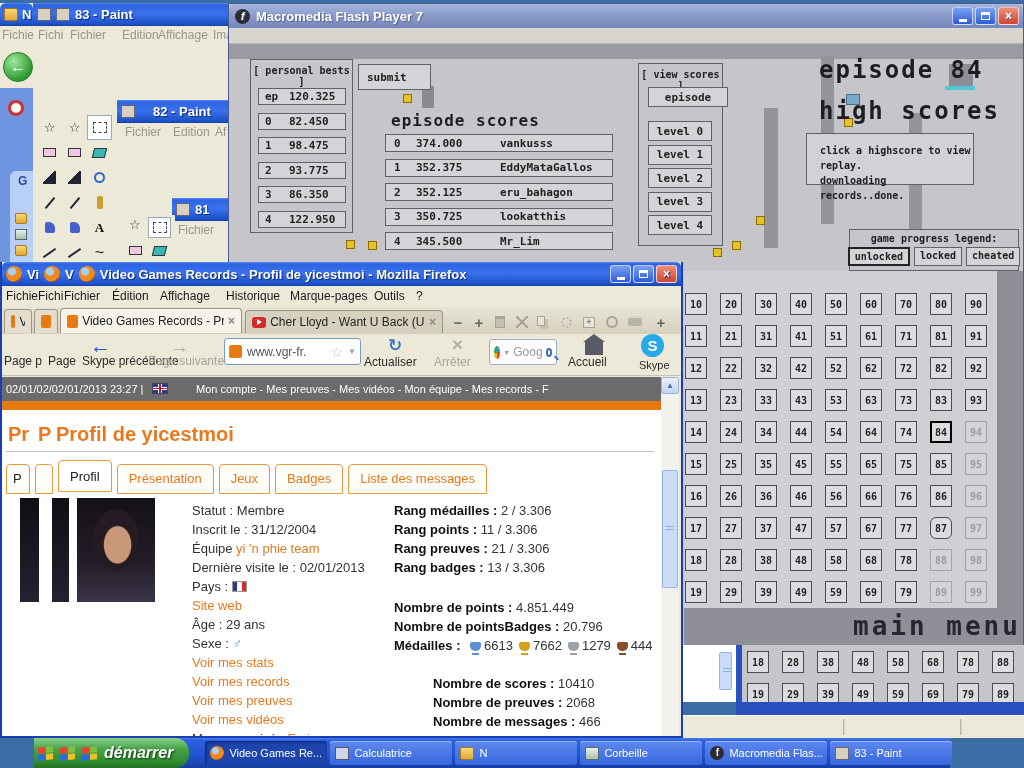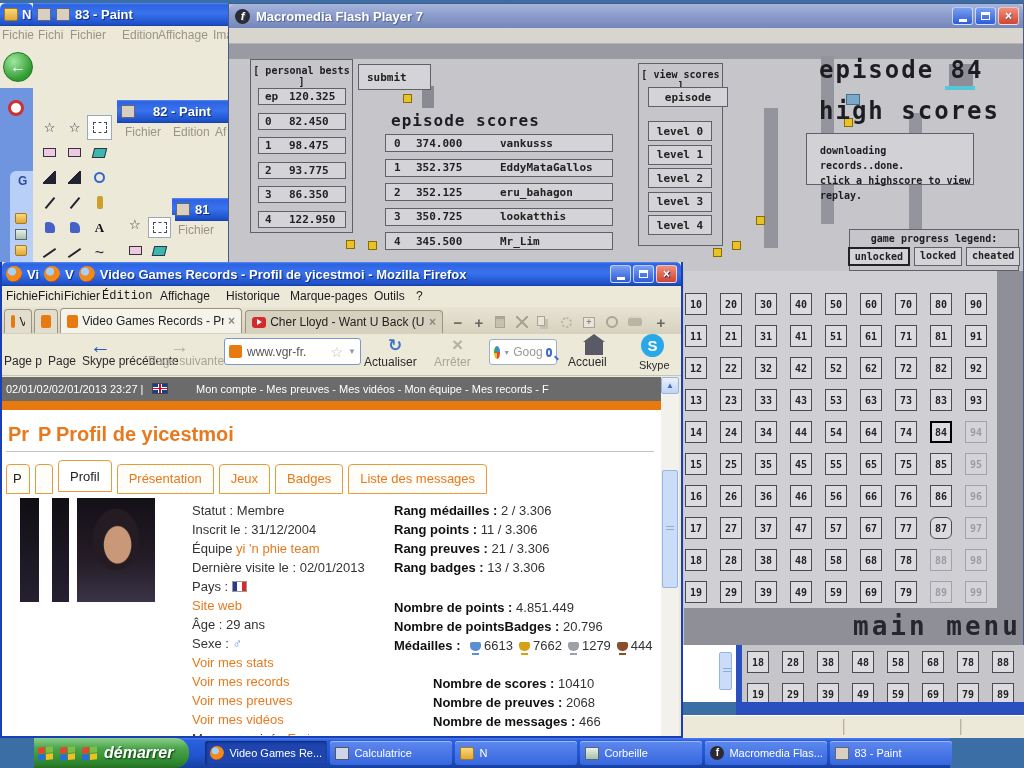--- a/index.html
+++ b/index.html
@@ -298,22 +298,22 @@
         <div class="fbtn" style="left: 9px; top: 104px; width: 64px; height: 20px;">level 2</div>
         <div class="fbtn" style="left: 9px; top: 127.5px; width: 64px; height: 20px;">level 3</div>
         <div class="fbtn" style="left: 9px; top: 151px; width: 64px; height: 20px;">level 4</div>
       </div>
   </div>
 
   <div class="px" style="position:absolute;left:590px;top:52px;font-size:24px;letter-spacing:2px;">episode 84</div>
   <div class="px" style="position:absolute;left:590px;top:93px;font-size:24px;letter-spacing:2px;">high scores</div>
 
   <div class="fpanel" style="left:577px;top:129px;width:168px;height:52px;background:#d2d2d6;padding:9px 0 0 13px;">
+    <div class="px" style="font-size:10px;line-height:15px;">click a highscore to view replay.</div>
     <div class="px" style="font-size:10px;line-height:15px;">downloading records..done.</div>
-    <div class="px" style="font-size:10px;line-height:15px;">click a highscore to view replay.</div>
   </div>
 
   <div class="fpanel" style="left:620px;top:225px;width:170px;height:42px;background:#c6c6ca;">
     <div class="px" style="font-size:10px;text-align:center;margin-top:3px;">game progress legend:</div>
     <div style="display:flex;gap:4px;justify-content:center;margin-top:3px;">
         <span class="lgbtn sel">unlocked</span>
         <span class="lgbtn">locked</span>
         <span class="lgbtn">cheated</span>
       </div>
   </div>
@@ -487,21 +487,21 @@
           <span class="maxgl"></span>
         </span>
       <span class="wbtn close">×</span>
     </span>
   </div>
 
   <div class="abs beige" style="left:0;top:24px;width:679px;height:21px;">
       <span class="ffmenu" style="left: 4px;">Fichie</span>
       <span class="ffmenu" style="left: 36px;">Fichi</span>
       <span class="ffmenu" style="left: 62px;">Fichier</span>
-      <span class="ffmenu" style="left: 100px; font-family: Liberation Mono, monospace;">Édition</span>
+      <span class="ffmenu" style="left: 110px;">Édition</span>
       <span class="ffmenu" style="left: 158px;">Affichage</span>
       <span class="ffmenu" style="left: 224px;">Historique</span>
       <span class="ffmenu" style="left: 288px;">Marque-pages</span>
       <span class="ffmenu" style="left: 372px;">Outils</span>
       <span class="ffmenu" style="left: 414px;">?</span>
     </div>
 
   <div class="abs" style="left:0;top:45px;width:679px;height:27px;background:linear-gradient(#e8e4d4,#d6d1be);">
     <div class="tab" style="left:2px;top:2px;width:28px;height:24px;background:#e2ddcc;">
       <span class="vgr-ico"></span>

